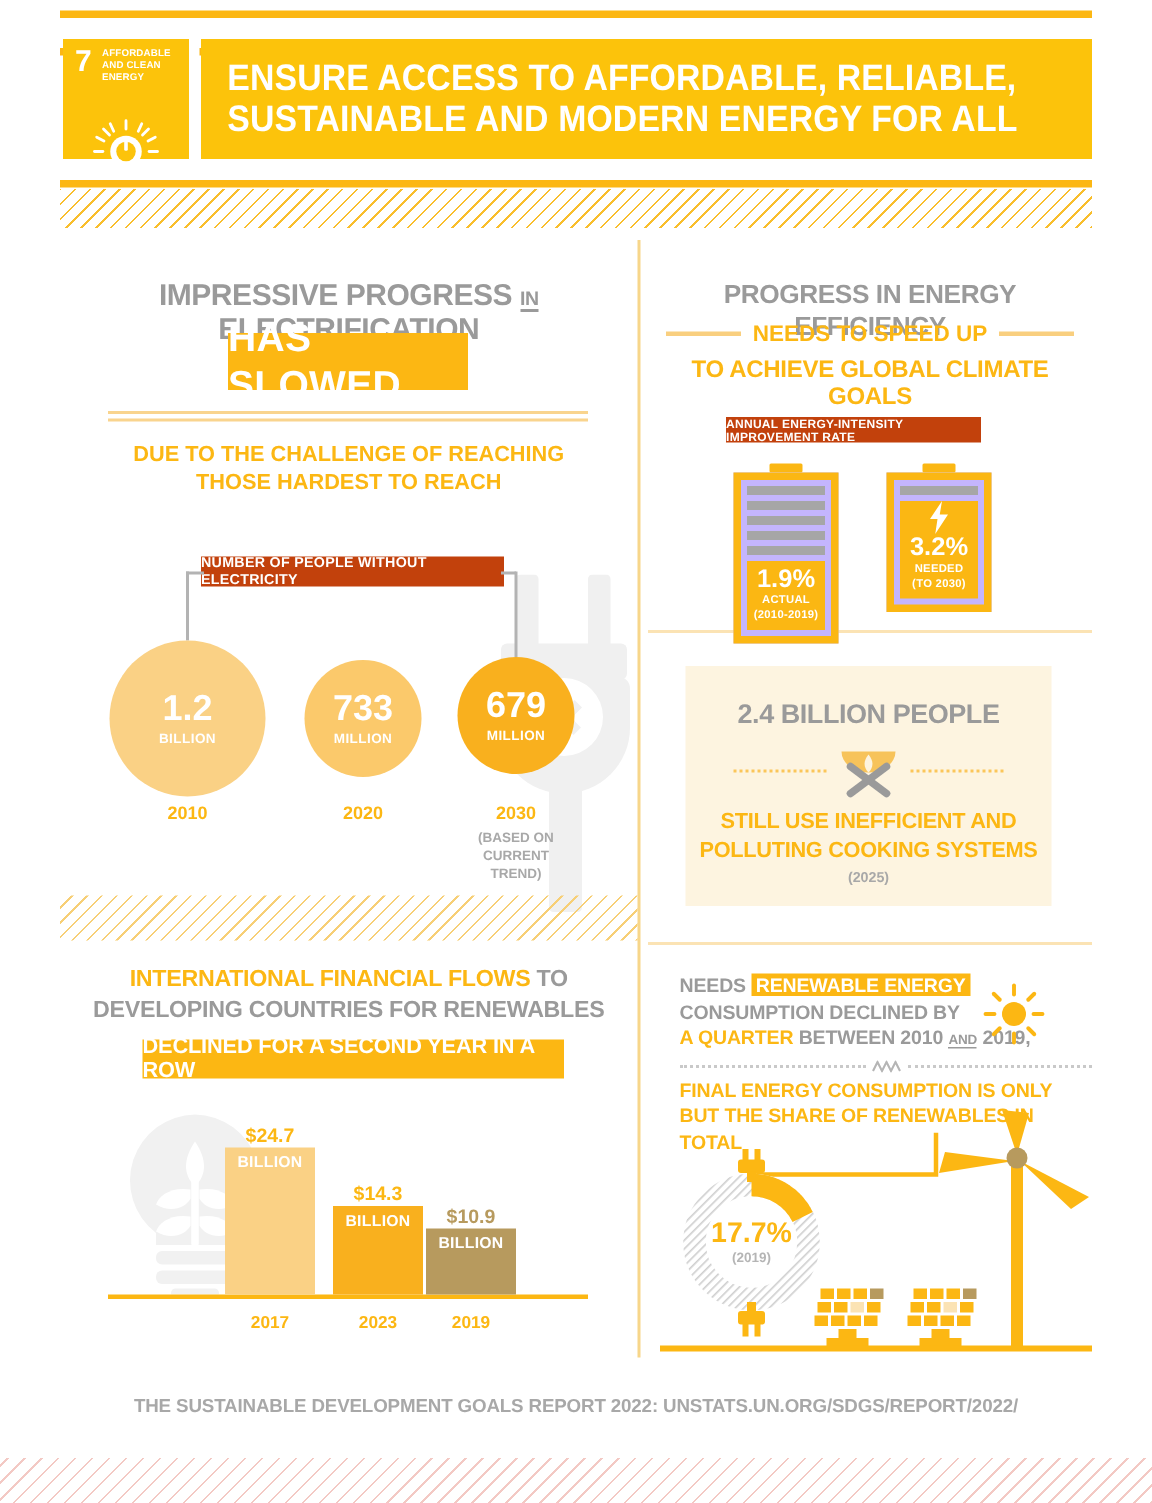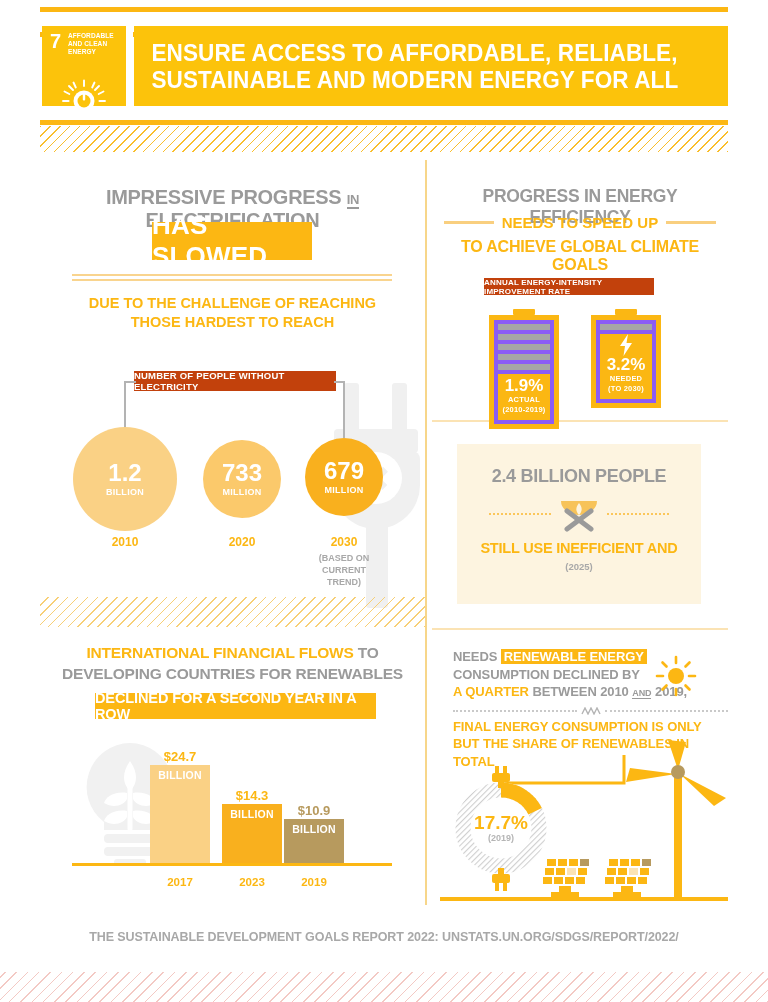--- a/index.html
+++ b/index.html
@@ -92,21 +92,21 @@
            font-size:17.5px; font-weight:bold; letter-spacing:-0.3px; }
   .r1-l2wrap { position:absolute; left:432px; top:214px; width:296px;
                display:flex; align-items:center; justify-content:center; gap:8px; }
   .r1-l2wrap .dash { width:50px; height:3px; background:#f9cf7f; }
   .r1-l2 { color:#fcb713; font-size:15px; font-weight:bold; }
   .r1-l3 { position:absolute; left:432px; top:238px; width:296px; text-align:center; color:#fcb713;
            font-size:16px; font-weight:bold; letter-spacing:-0.2px; }
 
   .batt { position:absolute; width:70px; }
   .batt-tip { width:22px; height:6px; background:#fbb713; margin:0 auto; border-radius:1px; }
-  .batt-body{ border:5px solid #fbb713; background:#8b5cf6; padding:4px; }
+  .batt-body{ border:5px solid #fbb713; background:#c4b5fd; padding:4px; }
   .batt-bar { height:6px; background:#a6a6a6; margin-bottom:4px; }
   .batt-fill{ background:#fbb713; color:#fff; text-align:center; padding:3px 0 5px; }
   .batt-pct { font-size:17px; font-weight:bold; line-height:18px; }
   .batt-lab { font-size:7.5px; font-weight:bold; line-height:10px; letter-spacing:0.2px; }
 
   
   .cook { position:absolute; left:457px; top:444px; width:244px; height:160px; background:#fdf4e0; }
   .cook-h { text-align:center; color:#9a9a9a; font-size:18px; font-weight:bold; margin-top:22px;
             letter-spacing:-0.3px; }
   .cook-mid { display:flex; align-items:center; justify-content:center; gap:6px; margin-top:8px; }
@@ -317,20 +317,21 @@
         <g stroke="#9a9a9a" stroke-width="5" stroke-linecap="round">
           <line x1="10" y1="16" x2="34" y2="34"></line>
           <line x1="34" y1="16" x2="10" y2="34"></line>
         </g>
         <path d="M22 8 C18 13 19 17 22 20 C25 17 26 13 22 8 Z" fill="#fdf4e0"></path>
       </svg>
       <span class="dots"></span>
     </div>
     <div class="cook-b">
       <div>STILL USE INEFFICIENT AND</div>
+      <div>POLLUTING COOKING SYSTEMS</div>
     </div>
     <div class="cook-y">(2025)</div>
   </div>
 
   <div class="band2 hatch-light"></div>
 
   <div class="l2-t1">
     <div>
       <span class="hl">INTERNATIONAL FINANCIAL FLOWS</span>
       <span>TO</span>

